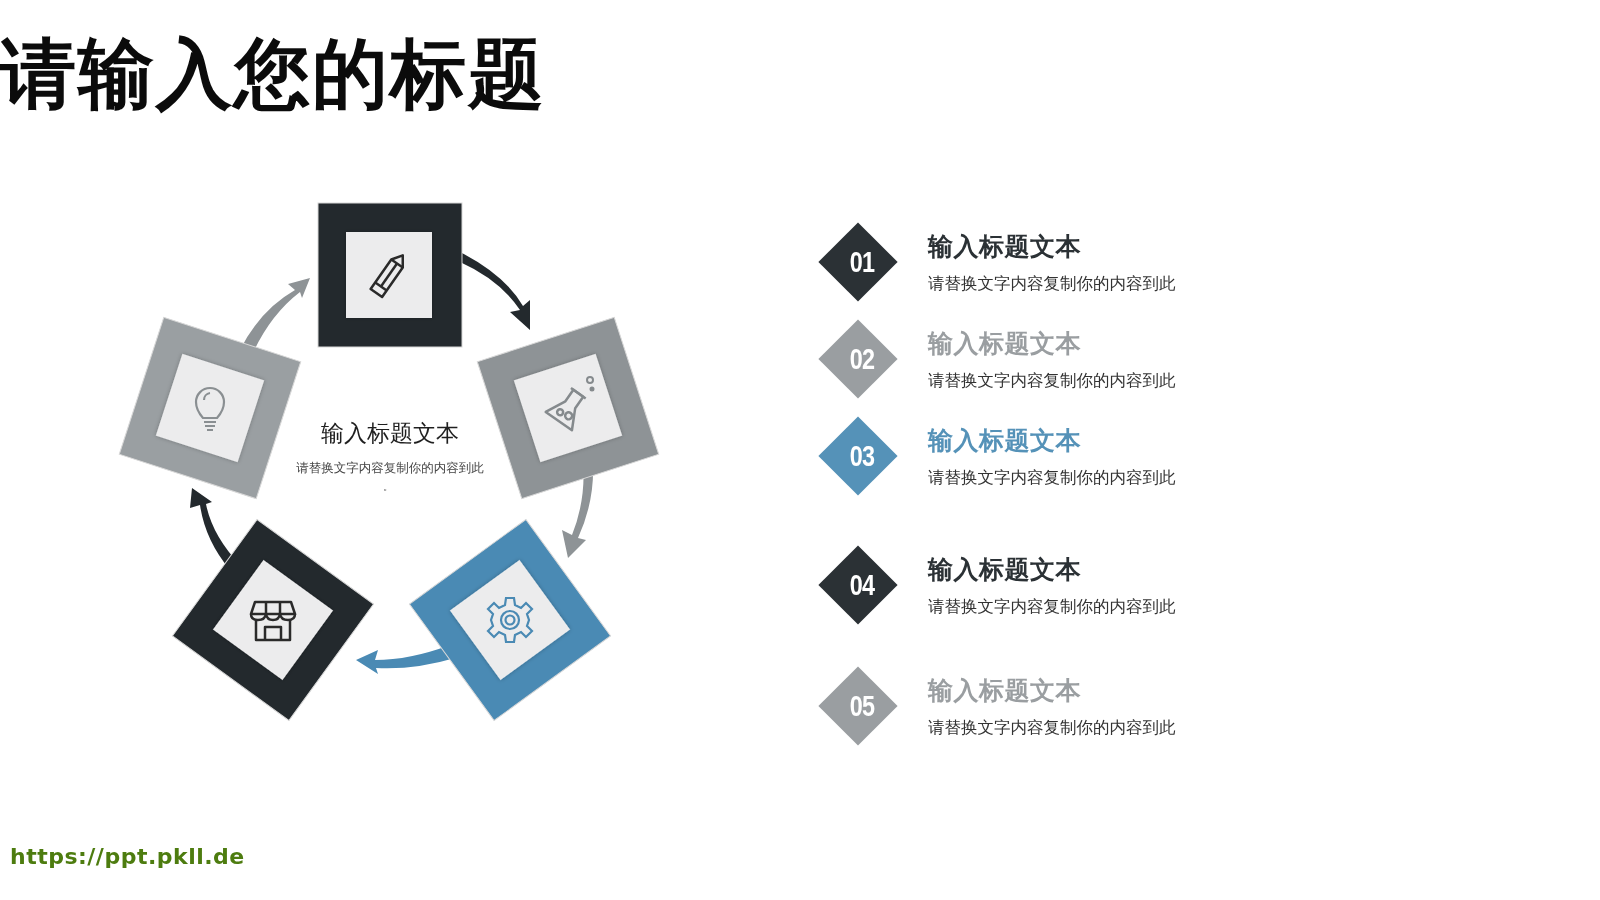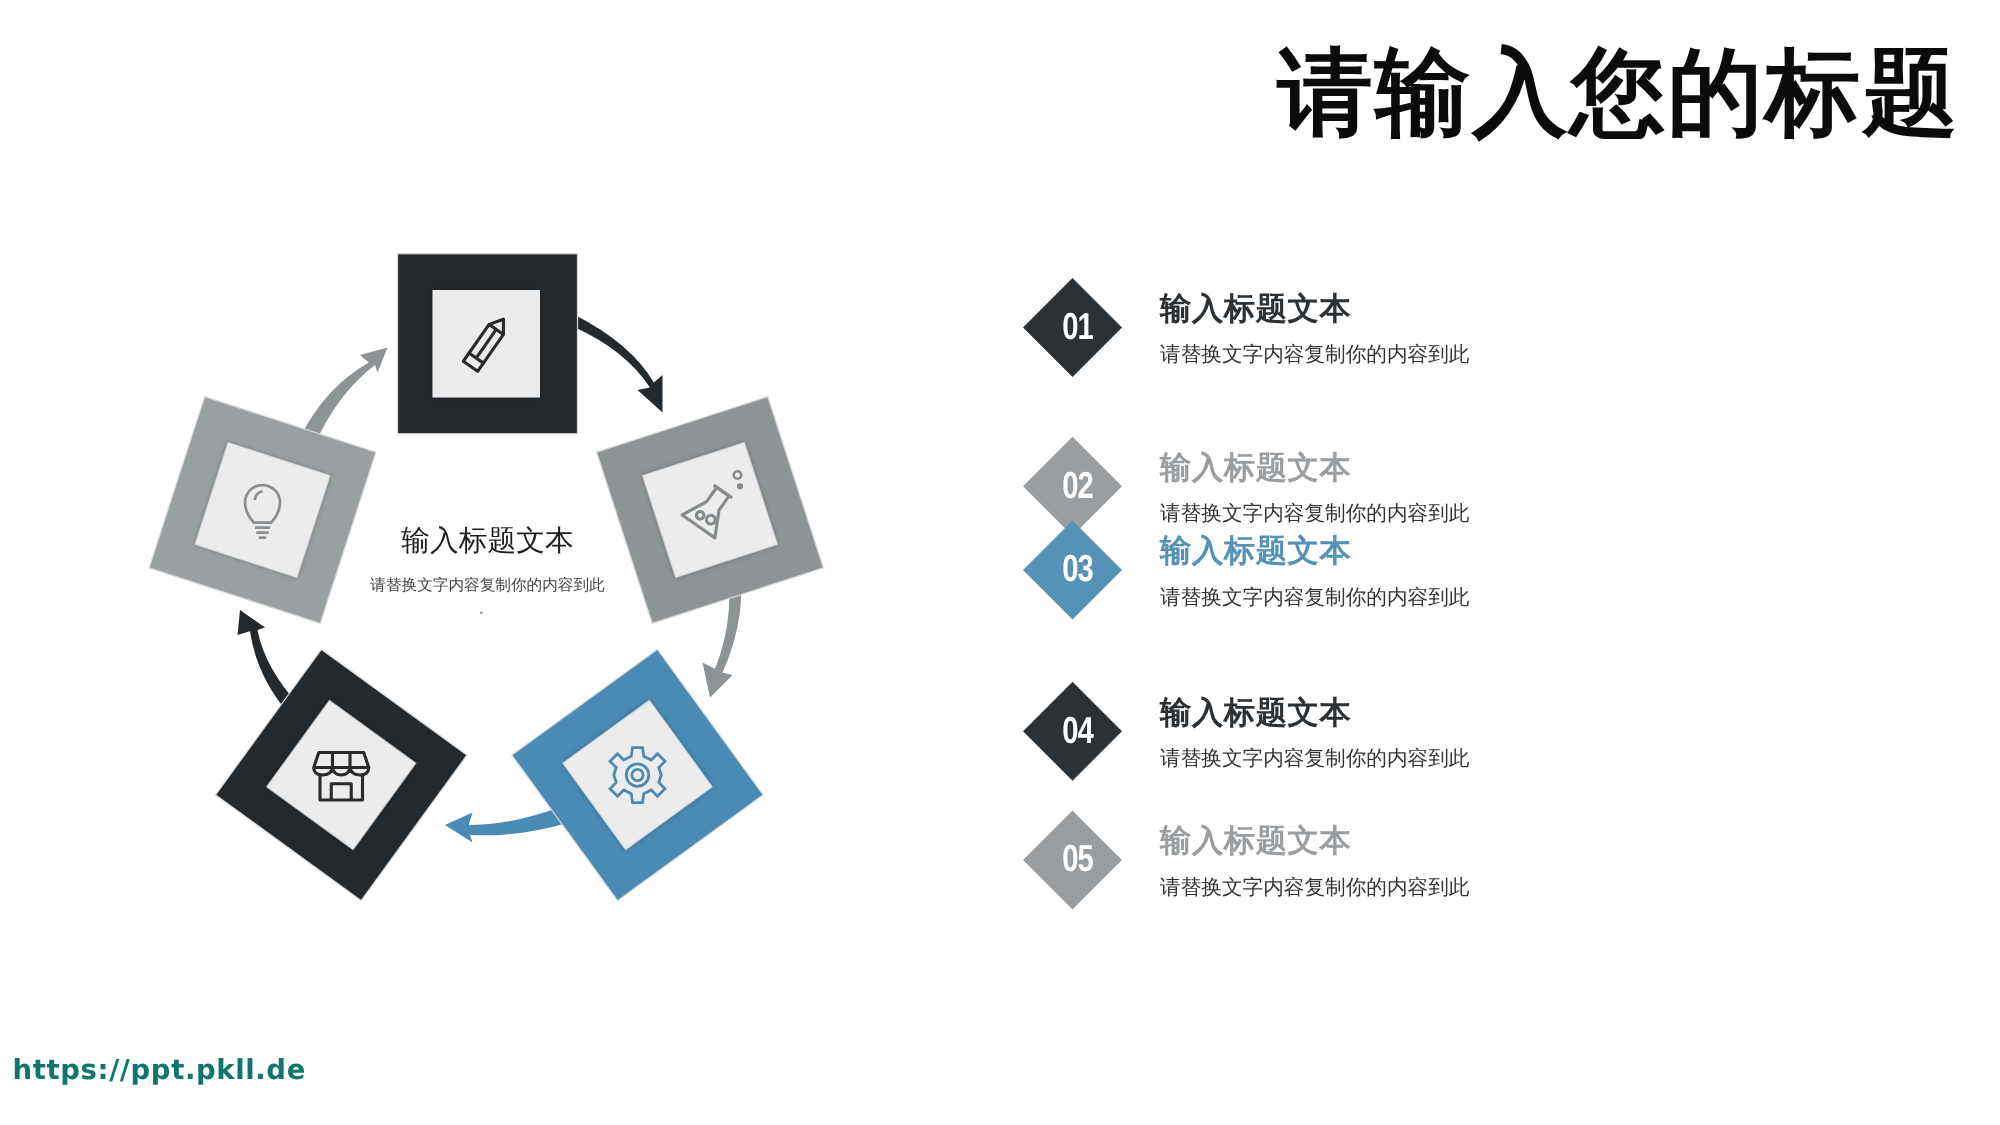--- a/index.html
+++ b/index.html
@@ -2,21 +2,21 @@
 <html><head>
 <meta charset="utf-8">
 <style>
   html, body { margin: 0; padding: 0; }
   body {
     width: 1600px; height: 900px; position: relative; overflow: hidden;
     background: #ffffff;
     font-family: "DejaVu Sans", "Liberation Sans", sans-serif;
   }
   .page-title {
-    position: absolute; left: 0; top: 26px; width: 1568px; text-align: right;
+    position: absolute; left: 0; top: 26px; width: 1568px; text-align: left;
     font-size: 76px; font-weight: bold; color: #0b0b0b; letter-spacing: 2px;
     line-height: 96px;
   }
   .cycle {
     position: absolute; left: 110px; top: 190px; width: 560px; height: 540px;
   }
   .cycle svg { position: absolute; left: 0; top: 0; }
   .center-title {
     position: absolute; left: 290px; top: 418px; width: 200px; text-align: center;
     font-size: 23px; color: #1f1f1f; line-height: 30px;
@@ -43,21 +43,21 @@
   }
   .item-title {
     position: absolute; left: 108px; top: 5px; font-size: 25px; font-weight: bold;
     line-height: 32px; letter-spacing: 0.5px; white-space: nowrap;
   }
   .item-desc {
     position: absolute; left: 108px; top: 47px; font-size: 16.5px; color: #333;
     line-height: 22px; white-space: nowrap;
   }
   .watermark {
-    position: absolute; left: 10px; top: 844px; font-size: 22px; color: #0f766e;
+    position: absolute; left: 10px; top: 844px; font-size: 22px; color: #4d7c0f;
     font-family: "DejaVu Sans", sans-serif; font-weight: bold; letter-spacing: 0.5px; text-align: center;
   }
 </style>
 </head>
 <body>
 
 <div class="page-title">请输入您的标题</div>
 
 <div class="cycle">
   <svg width="560" height="540" viewBox="0 0 560 540">
@@ -147,39 +147,39 @@
 <div class="center-desc">请替换文字内容复制你的内容到此</div>
 <div class="center-dot">。</div>
 
 <div class="list">
   <div class="item" style="top:0px;margin-top:16px;">
     <div class="diamond" style="background:#2b3135;"></div>
     <div class="num">01</div>
     <div class="item-title" style="color:#2b3135;">输入标题文本</div>
     <div class="item-desc">请替换文字内容复制你的内容到此</div>
   </div>
-  <div class="item" style="top:113px;margin-top:30px;">
+  <div class="item" style="top:113px;">
     <div class="diamond" style="background:#9a9ea1;"></div>
     <div class="num">02</div>
     <div class="item-title" style="color:#9a9ea1;">输入标题文本</div>
     <div class="item-desc">请替换文字内容复制你的内容到此</div>
   </div>
   <div class="item" style="top:210px;">
     <div class="diamond" style="background:#5592b8;"></div>
     <div class="num">03</div>
     <div class="item-title" style="color:#5592b8;">输入标题文本</div>
     <div class="item-desc">请替换文字内容复制你的内容到此</div>
   </div>
   <div class="item" style="top:339px;">
     <div class="diamond" style="background:#2b3135;"></div>
     <div class="num">04</div>
     <div class="item-title" style="color:#2b3135;">输入标题文本</div>
     <div class="item-desc">请替换文字内容复制你的内容到此</div>
   </div>
-  <div class="item" style="top:442px;">
+  <div class="item" style="top:460px;">
     <div class="diamond" style="background:#9a9ea1;"></div>
     <div class="num">05</div>
     <div class="item-title" style="color:#9a9ea1;">输入标题文本</div>
     <div class="item-desc">请替换文字内容复制你的内容到此</div>
   </div>
 </div>
 
 <div class="watermark">https://ppt.pkll.de</div>
 
 </body></html>

